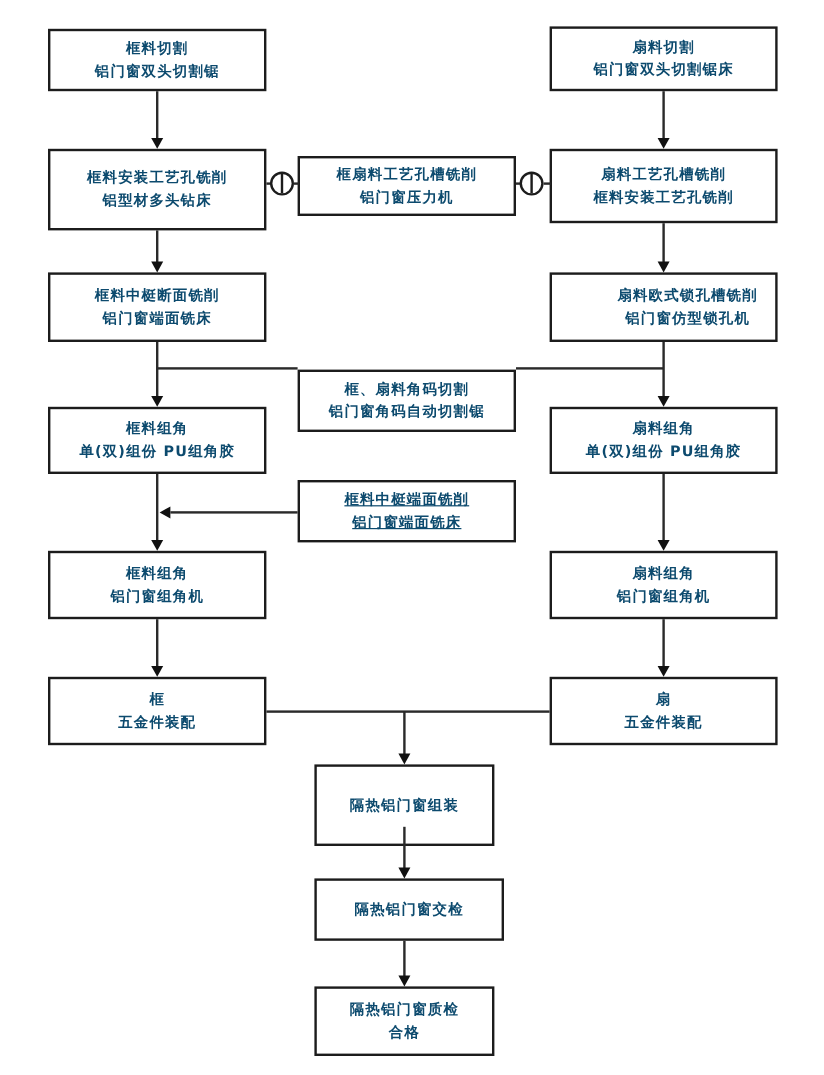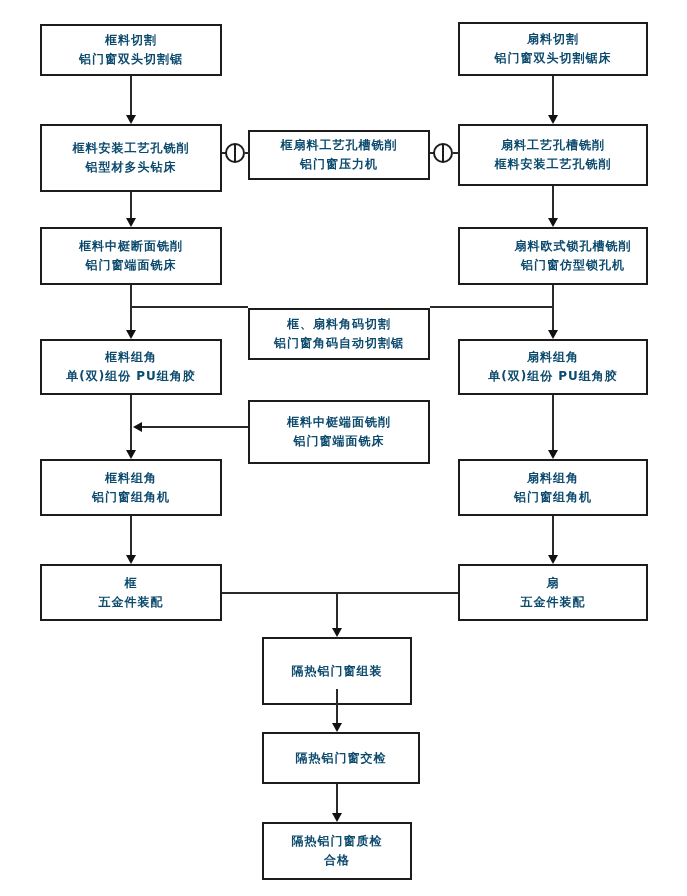--- a/index.html
+++ b/index.html
@@ -38,21 +38,21 @@
   .pos-frame-cut{left:40px;top:24px;width:182px;height:52px;}
   .pos-sash-cut{left:458px;top:22px;width:190px;height:54px;}
   .pos-frame-install-hole{left:40px;top:124px;width:182px;height:68px;}
   .pos-frame-sash-hole-slot{left:248px;top:130px;width:182px;height:50px;align-items:center;}
   .pos-sash-hole-slot{left:458px;top:124px;width:190px;height:62px;}
   .pos-frame-mullion-section{left:40px;top:227px;width:182px;height:58px;}
   .pos-sash-lock-hole{left:458px;top:227px;width:190px;height:58px;padding-left:40px;}
   .pos-corner-code-cut{left:248px;top:280px;width:182px;height:52px;margin-top:28px;}
   .pos-frame-corner-glue{left:40px;top:339px;width:182px;height:56px;}
   .pos-sash-corner-glue{left:458px;top:339px;width:190px;height:56px;}
-  .pos-frame-mullion-end{left:248px;top:400px;width:182px;height:64px;}
+  .pos-frame-mullion-end{left:248px;top:400px;width:182px;height:52px;text-decoration:underline;}
   .pos-frame-corner-machine{left:40px;top:459px;width:182px;height:57px;}
   .pos-sash-corner-machine{left:458px;top:459px;width:190px;height:57px;}
   .pos-frame-hardware{left:40px;top:564px;width:182px;height:57px;}
   .pos-sash-hardware{left:458px;top:564px;width:190px;height:57px;}
   .pos-window-assembly{left:262px;top:637px;width:150px;height:68px;}
   .pos-window-delivery{left:262px;top:732px;width:158px;height:52px;}
   .pos-window-quality{left:262px;top:822px;width:150px;height:58px;}
 </style>
 </head>
 <body>

